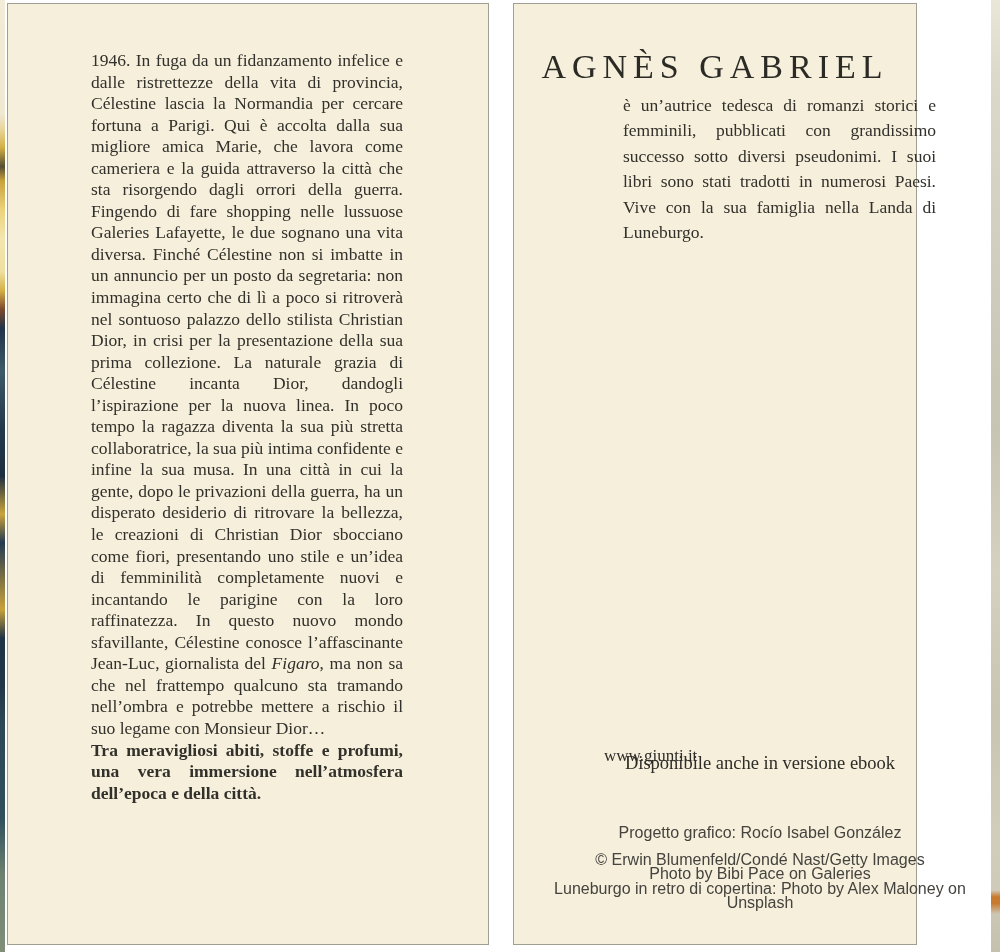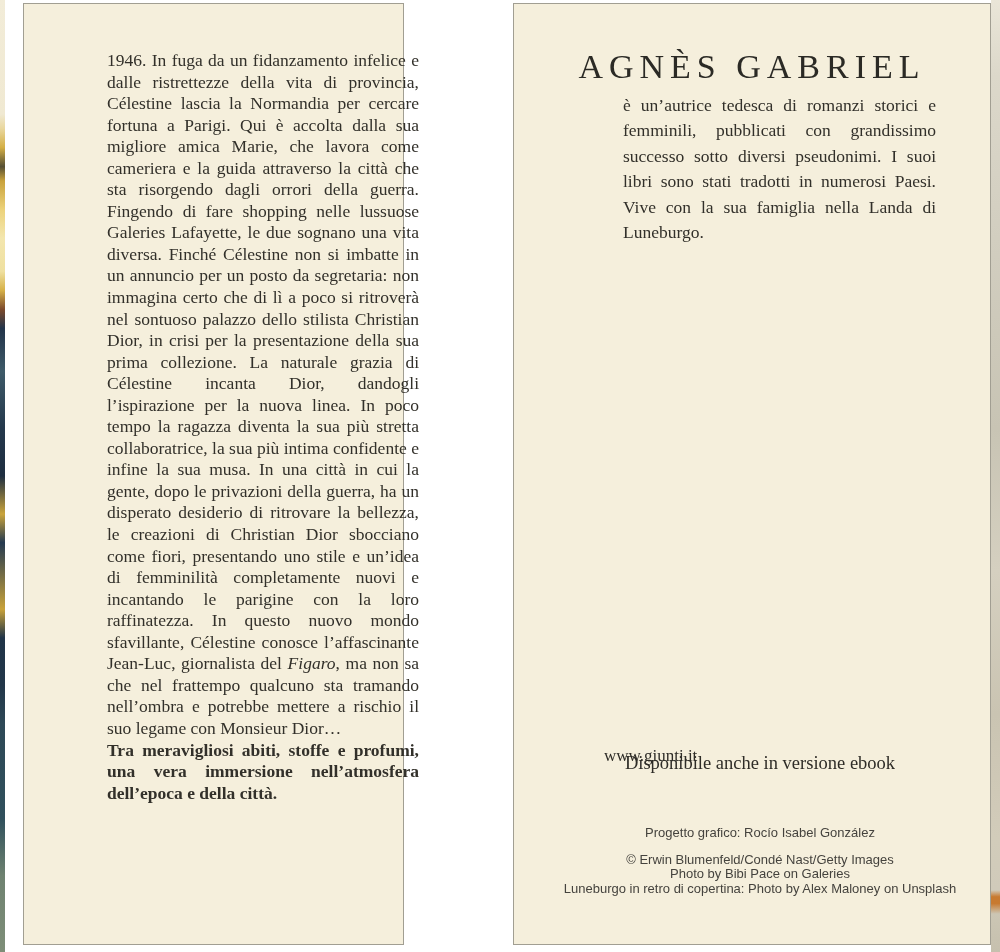--- a/index.html
+++ b/index.html
@@ -50,22 +50,22 @@
   }
 
   .flap {
     position: absolute;
     top: 3px;
     height: 942px;
     background: #f5efdc;
     border: 1px solid #a19e92;
     box-sizing: border-box;
   }
-  .flap.front { left: 23px;  width: 381px; }
-  .flap.back  { left: 513px; width: 478px; }
+  .flap.front { left: 7px;  width: 482px; }
+  .flap.back  { left: 513px; width: 404px; }
 
   
   .synopsis-block {
     position: absolute;
     left: 83px; top: 46px;
     width: 312px;
     font-size: 17.5px;
     line-height: 21.55px;
     text-align: justify;
     color: #32302a;
@@ -114,21 +114,21 @@
     text-align: center;
     font-size: 18.5px;
     color: #2e2c27;
   }
   .credits {
     position: absolute;
     left: 20px; top: 822px;
     width: 452px;
     text-align: center;
     font-family: "Liberation Sans", sans-serif;
-    font-size: 13px;
+    font-size: 16px;
     line-height: 14.2px;
     color: #45433e;
   }
   .credits .credit-line.first {
     margin-bottom: 13px;
   }
 </style>
 </head>
 <body>
 

